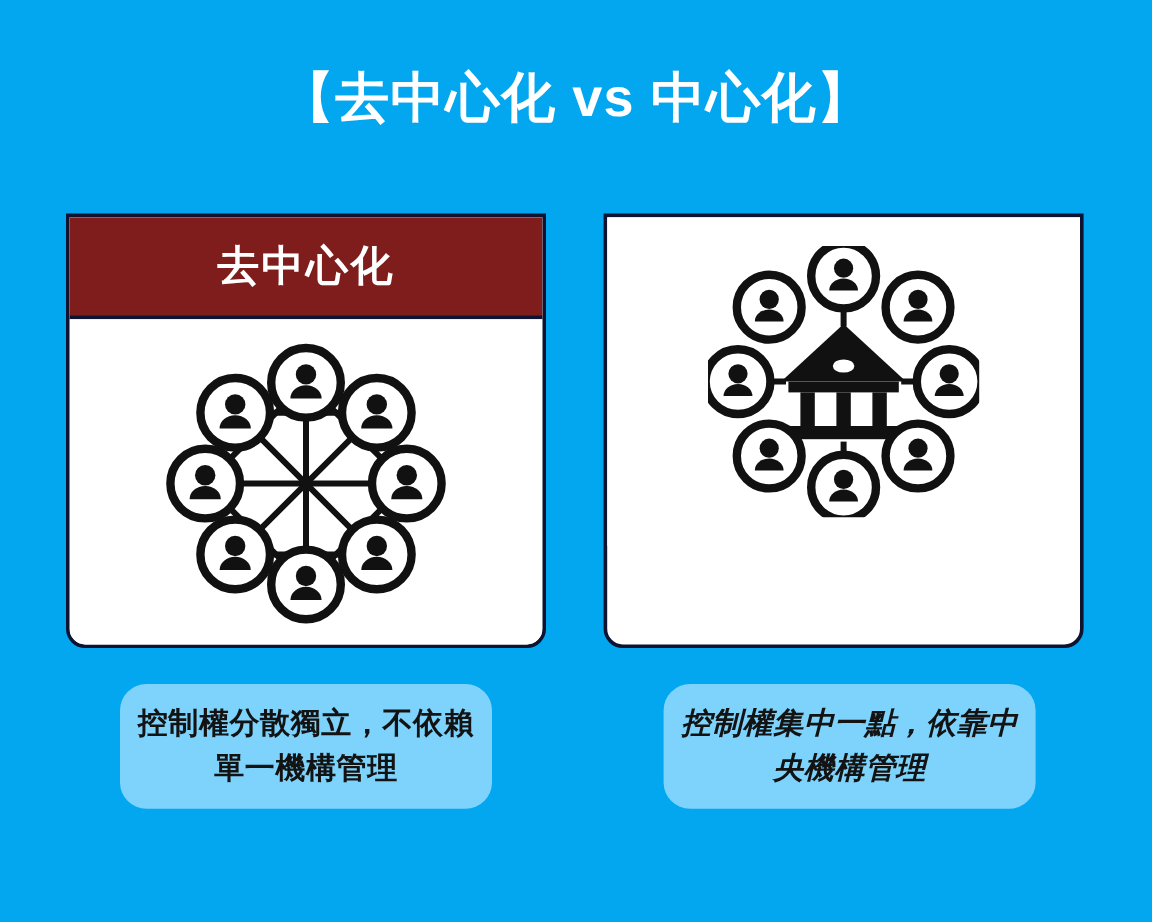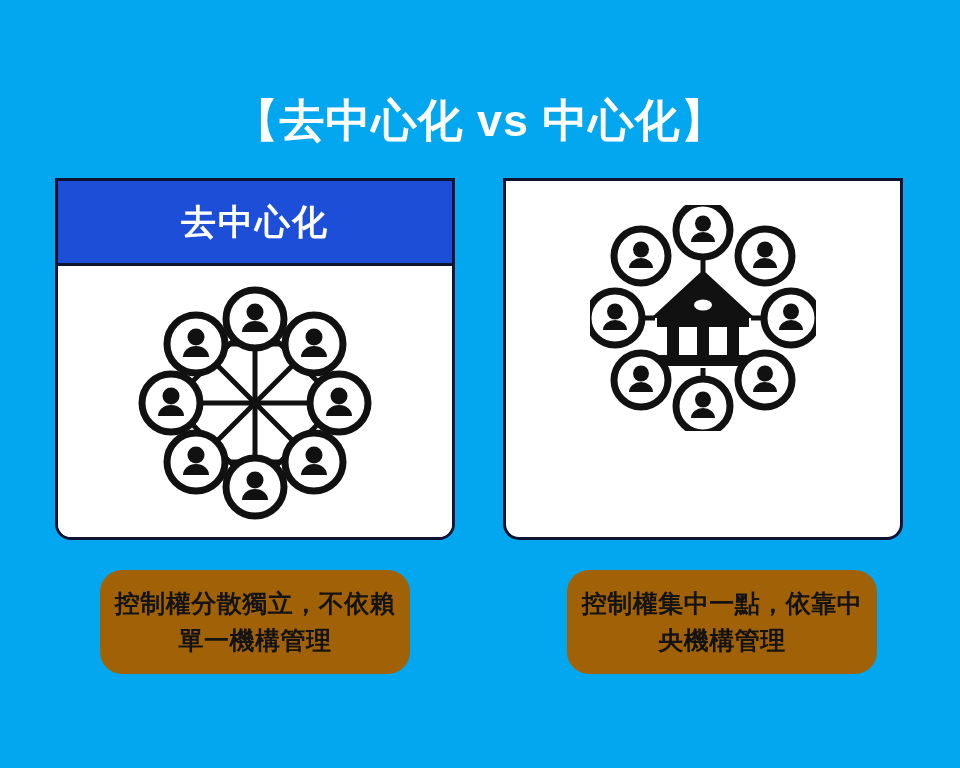--- a/index.html
+++ b/index.html
@@ -21,41 +21,40 @@
     left: 0;
     top: 52px;
     width: 960px;
     text-align: center;
     color: #ffffff;
     font-size: 45px;
     font-weight: bold;
     letter-spacing: 1px;
     line-height: 60px;
     white-space: nowrap;
-    margin-top: 39px;
   }
 
   
   .card {
     position: absolute;
     top: 178px;
     width: 400px;
     height: 362px;
     background: #ffffff;
     border: 3px solid #0d1330;
     box-sizing: border-box;
     border-radius: 0 0 16px 16px;
     overflow: hidden;
   }
   #card-decentralized { left: 55px; }
   #card-centralized  { left: 503px; }
 
   .card-header {
     height: 85px;
-    background: #1d4ed8;
+    background: #7f1d1d;
     border-bottom: 3px solid #0d1330;
     box-sizing: border-box;
     display: flex;
     align-items: center;
     justify-content: center;
   }
   .card-header-label {
     color: #ffffff;
     font-size: 35px;
     font-weight: bold;
@@ -70,30 +69,30 @@
     background: #ffffff;
   }
   .diagram { display: block; }
 
   
   .caption {
     position: absolute;
     top: 570px;
     width: 310px;
     height: 104px;
-    background: #a16207;
+    background: #7dd3fc;
     border-radius: 22px;
     display: flex;
     align-items: center;
     justify-content: center;
     box-sizing: border-box;
     padding: 0 14px;
   }
   #caption-decentralized { left: 100px; }
-  #caption-centralized  { left: 567px; }
+  #caption-centralized  { left: 553px; font-style: italic; }
   .caption-text {
     color: #131313;
     font-size: 25px;
     font-weight: bold;
     line-height: 37px;
     text-align: center;
     letter-spacing: 0.5px;
   }
 </style>
 </head>

